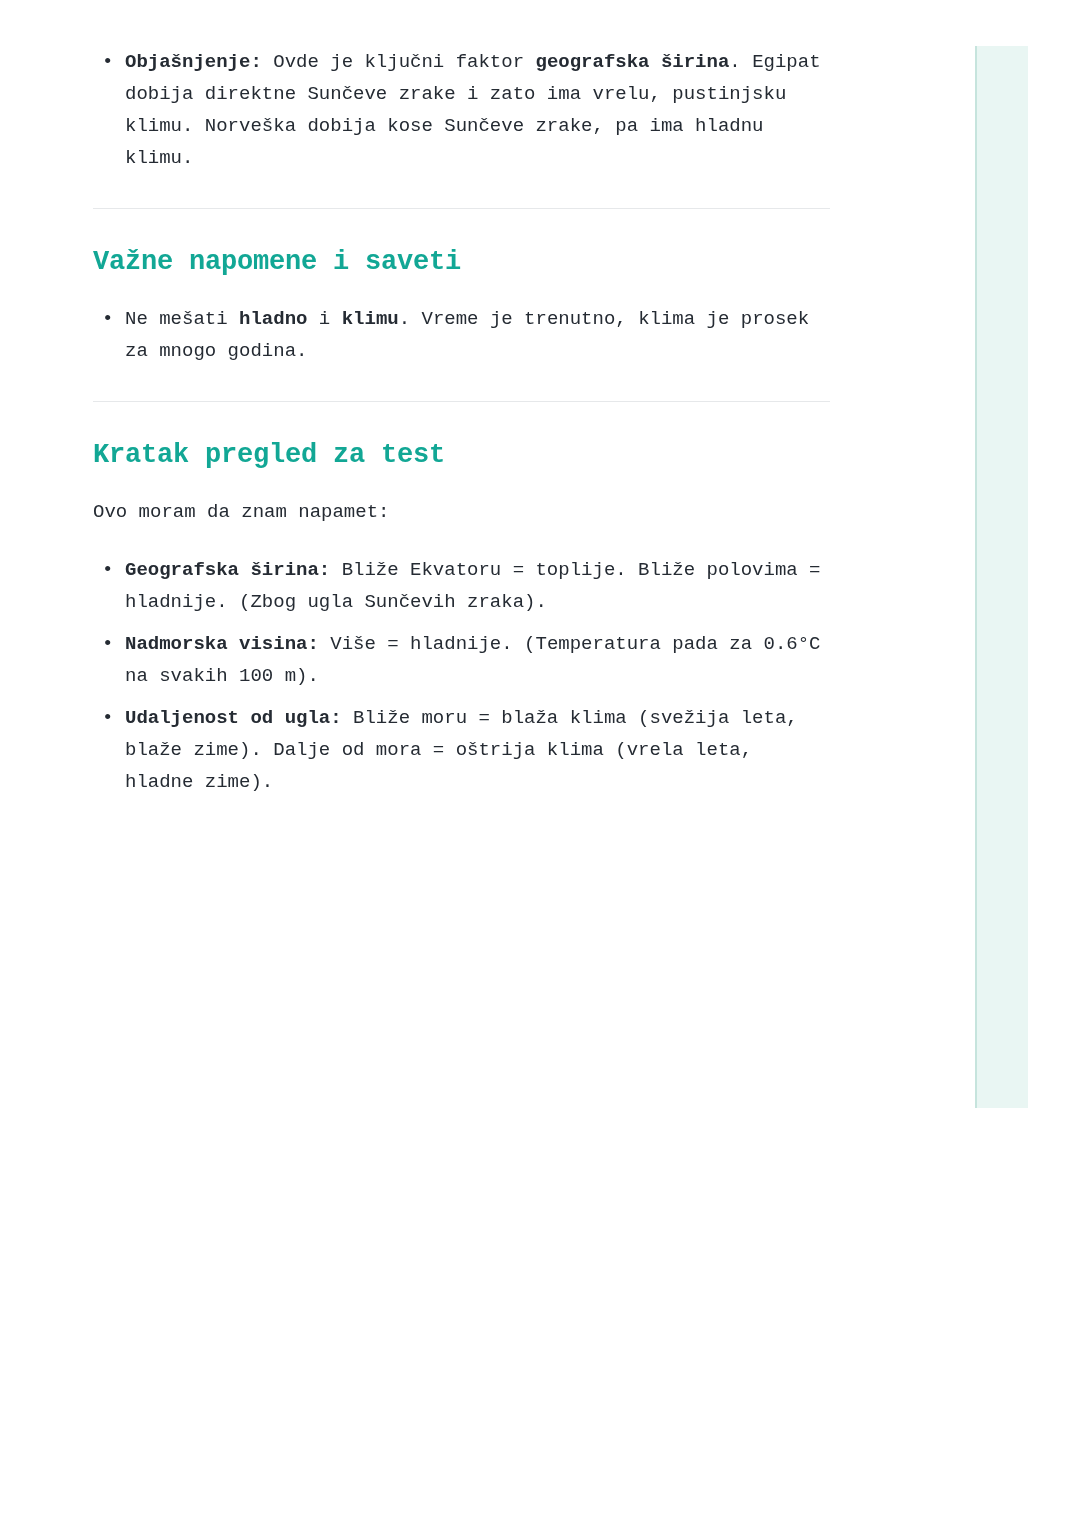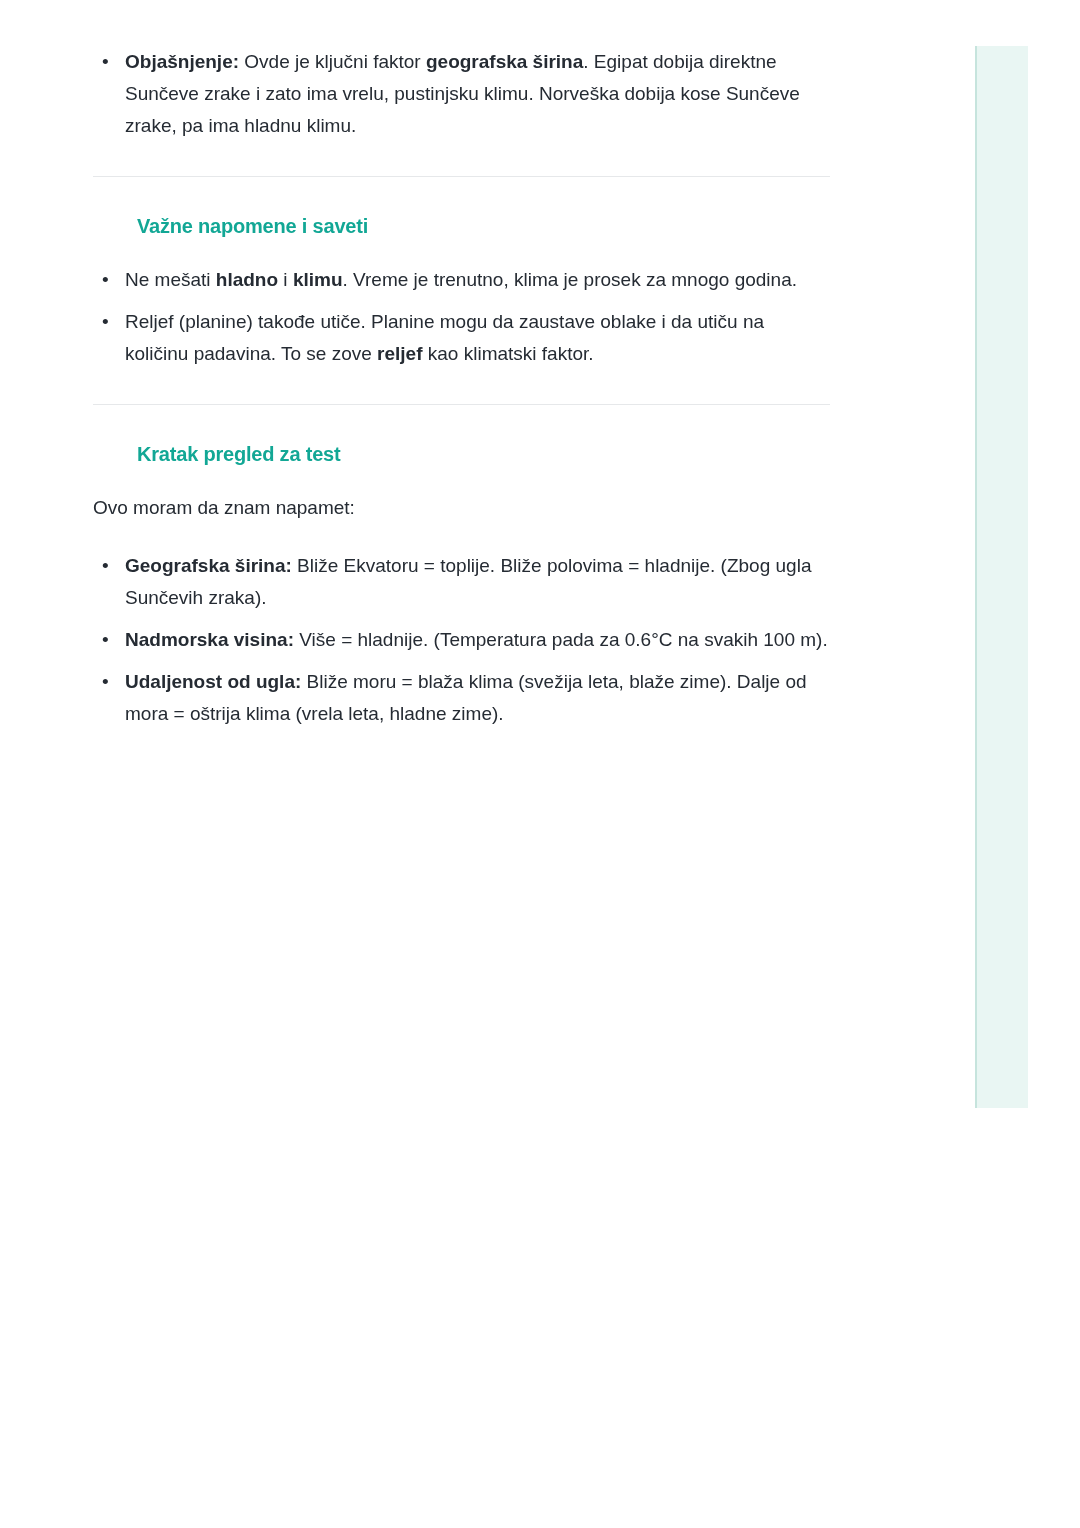--- a/index.html
+++ b/index.html
@@ -16,20 +16,21 @@
   body{
     font-family:"Liberation Sans","DejaVu Sans",sans-serif;
     color:var(--text);
   }
   .page{
     position:relative;
     width:1080px;
     height:1108px;
     background:var(--page_bg);
     overflow:hidden;
+    font-family:Liberation Mono, monospace;
   }
   .content{
     position:absolute;
     left:93px;
     top:46px;
     width:737px;
   }
   .bullets{
     list-style:none;
   }
@@ -51,26 +52,25 @@
     color:var(--text);
   }
   .bullets li strong{font-weight:700;}
   .divider{
     border:none;
     border-top:1px solid var(--divider);
     margin:34px 0 0 0;
   }
   .heading{
     color:var(--accent);
-    font-size:20px;
+    font-size:27px;
     font-weight:700;
     letter-spacing:-0.2px;
     margin-top:38px;
     margin-bottom:26px;
-    margin-left:44px;
   }
   .paragraph{
     font-size:19px;
     line-height:32px;
     margin-bottom:26px;
     color:var(--text);
   }
   .checklist{
     font-size:19px;
     line-height:33px;
@@ -105,21 +105,20 @@
     <ul class="bullets">
       <li><strong>Objašnjenje:</strong><span> Ovde je ključni faktor </span><strong>geografska širina</strong><span>. Egipat dobija direktne Sunčeve zrake i zato ima vrelu, pustinjsku klimu. Norveška dobija kose Sunčeve zrake, pa ima hladnu klimu.</span></li>
     </ul>
 
     <hr class="divider">
 
     <h2 class="heading">Važne napomene i saveti</h2>
 
     <ul class="bullets">
       <li><span>Ne mešati </span><strong>hladno</strong><span> i </span><strong>klimu</strong><span>. Vreme je trenutno, klima je prosek za mnogo godina.</span></li>
-      <li><span>Reljef (planine) takođe utiče. Planine mogu da zaustave oblake i da utiču na količinu padavina. To se zove </span><strong>reljef</strong><span> kao klimatski faktor.</span></li>
     </ul>
 
     <hr class="divider">
 
     <h2 class="heading">Kratak pregled za test</h2>
 
     <p class="paragraph">Ovo moram da znam napamet:</p>
 
     <ul class="bullets">
       <li><strong>Geografska širina:</strong><span> Bliže Ekvatoru = toplije. Bliže polovima = hladnije. (Zbog ugla Sunčevih zraka).</span></li>

